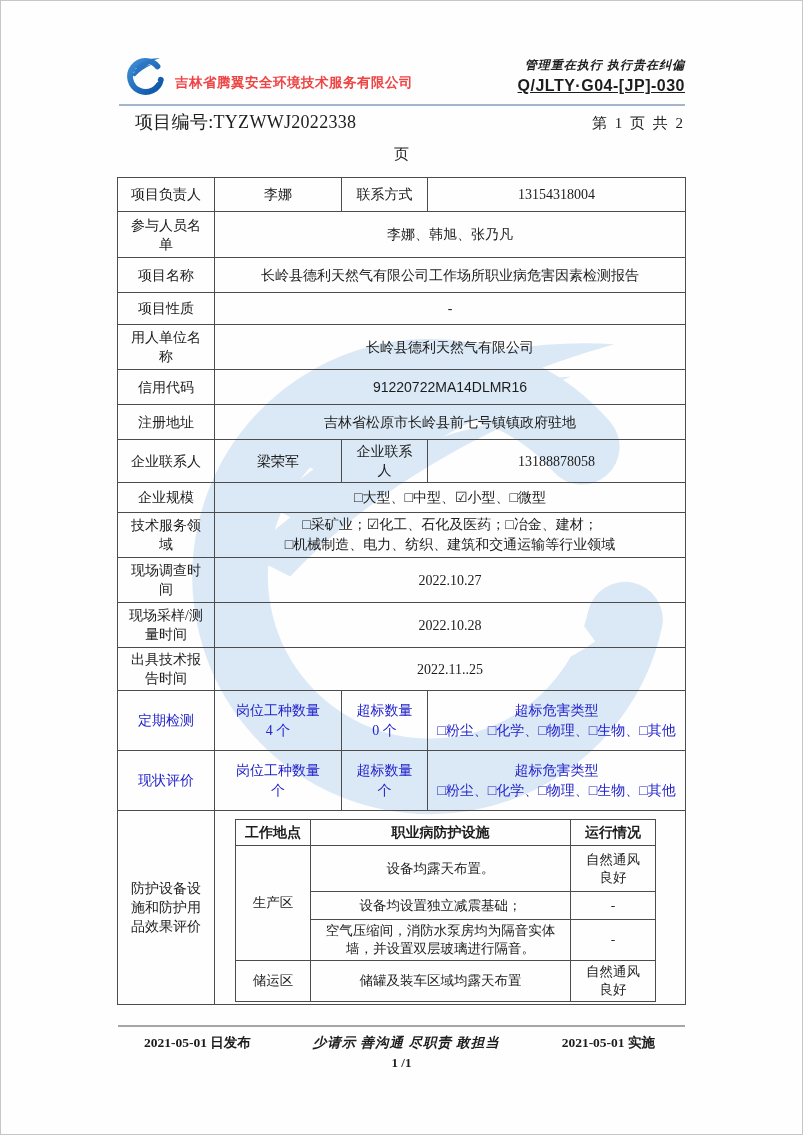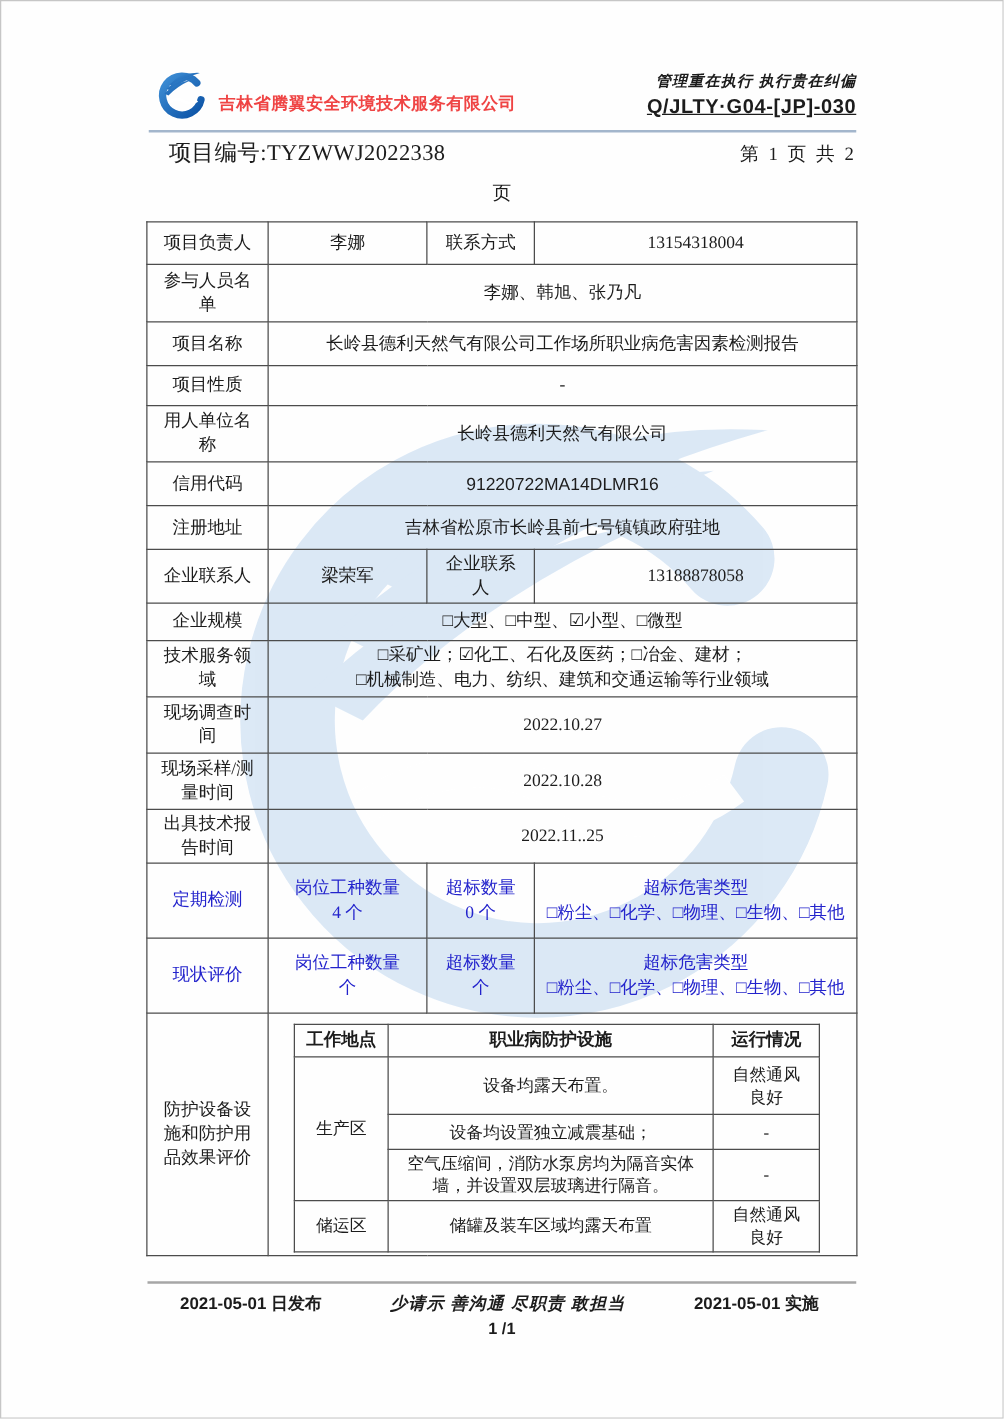--- a/index.html
+++ b/index.html
@@ -85,21 +85,21 @@
     border: 1px solid #4c4c4c; text-align: center; vertical-align: middle;
     font-size: 13.5px; line-height: 18px; padding: 2px 5px;
   }
   table.inner td.status { padding: 2px 12px; }
   table.inner tr.ih26 td { height: 26px; font-weight: bold; font-size: 14px; margin-top: 15px; }
   .ih46{height:46px}.ih28{height:28px}.ih40{height:40px}
 
   
   .footer {
     position: absolute; left: 117px; right: 117px; top: 1024px; z-index: 1;
-    font-family: Liberation Sans, sans-serif;
+    font-family: Liberation Serif, serif;
   }
   .footer-rule { height: 2px; background: #a6a6a6; }
   .footer-row {
     display: flex; justify-content: space-between; align-items: baseline;
     margin-top: 7px; padding: 0 30px 0 26px;
     font-weight: bold; font-size: 13.5px;
   }
   .footer-center { font-style: italic; letter-spacing: 1px; }
   .footer-page { text-align: center; font-weight: bold; font-size: 13px; margin-top: 3px; }
 </style>

